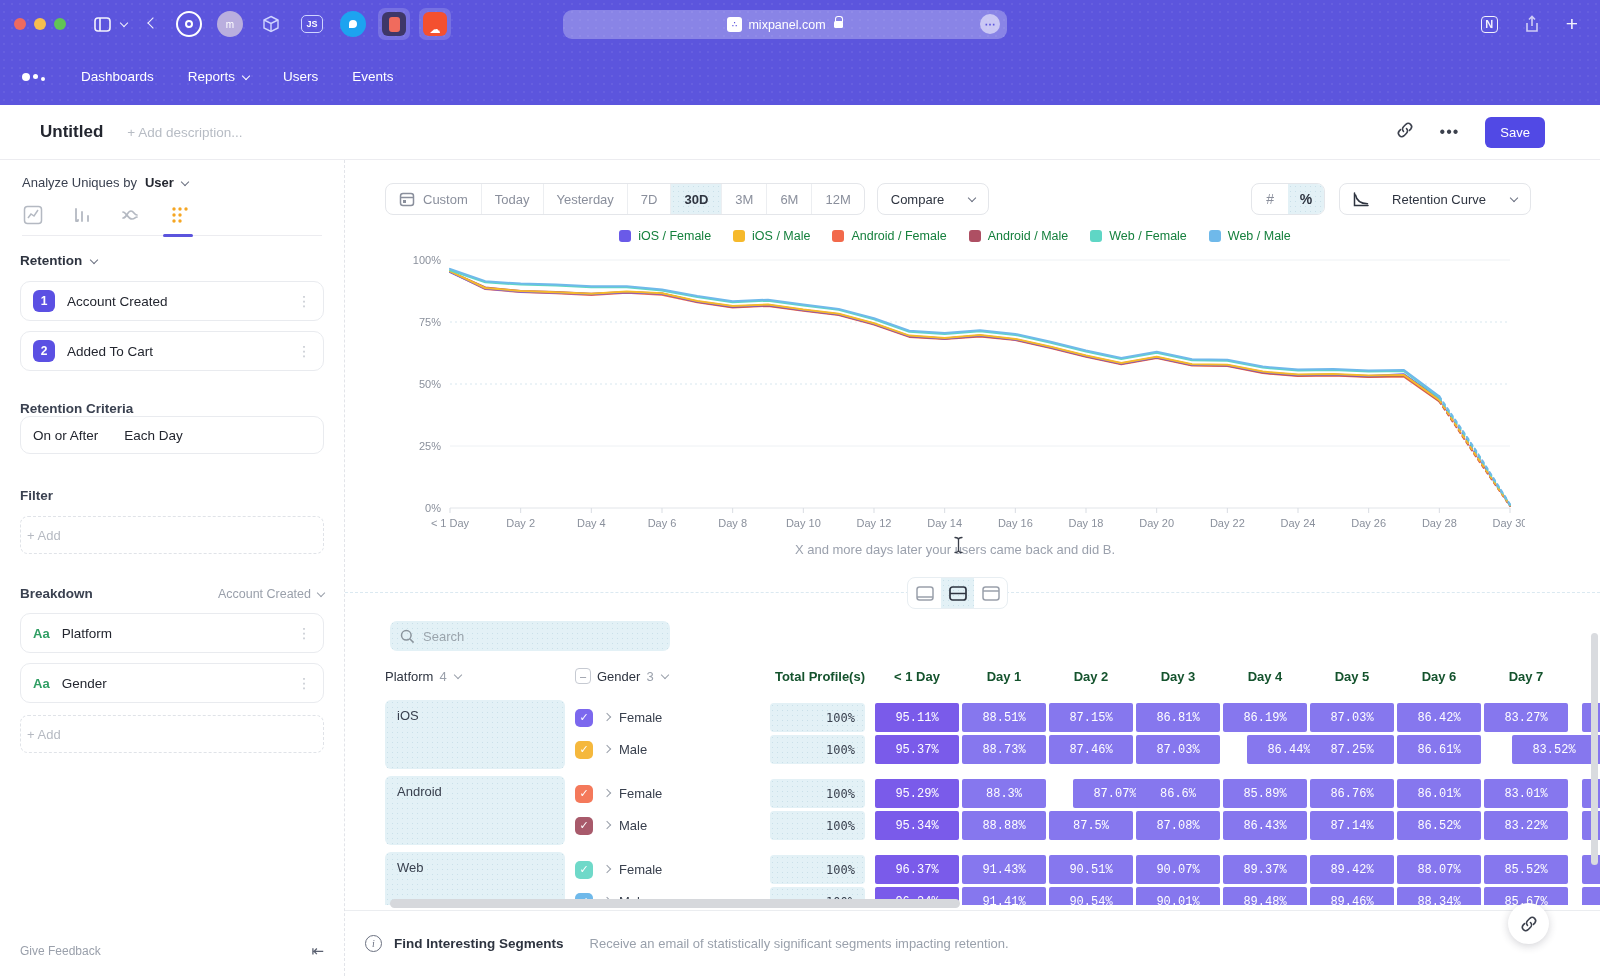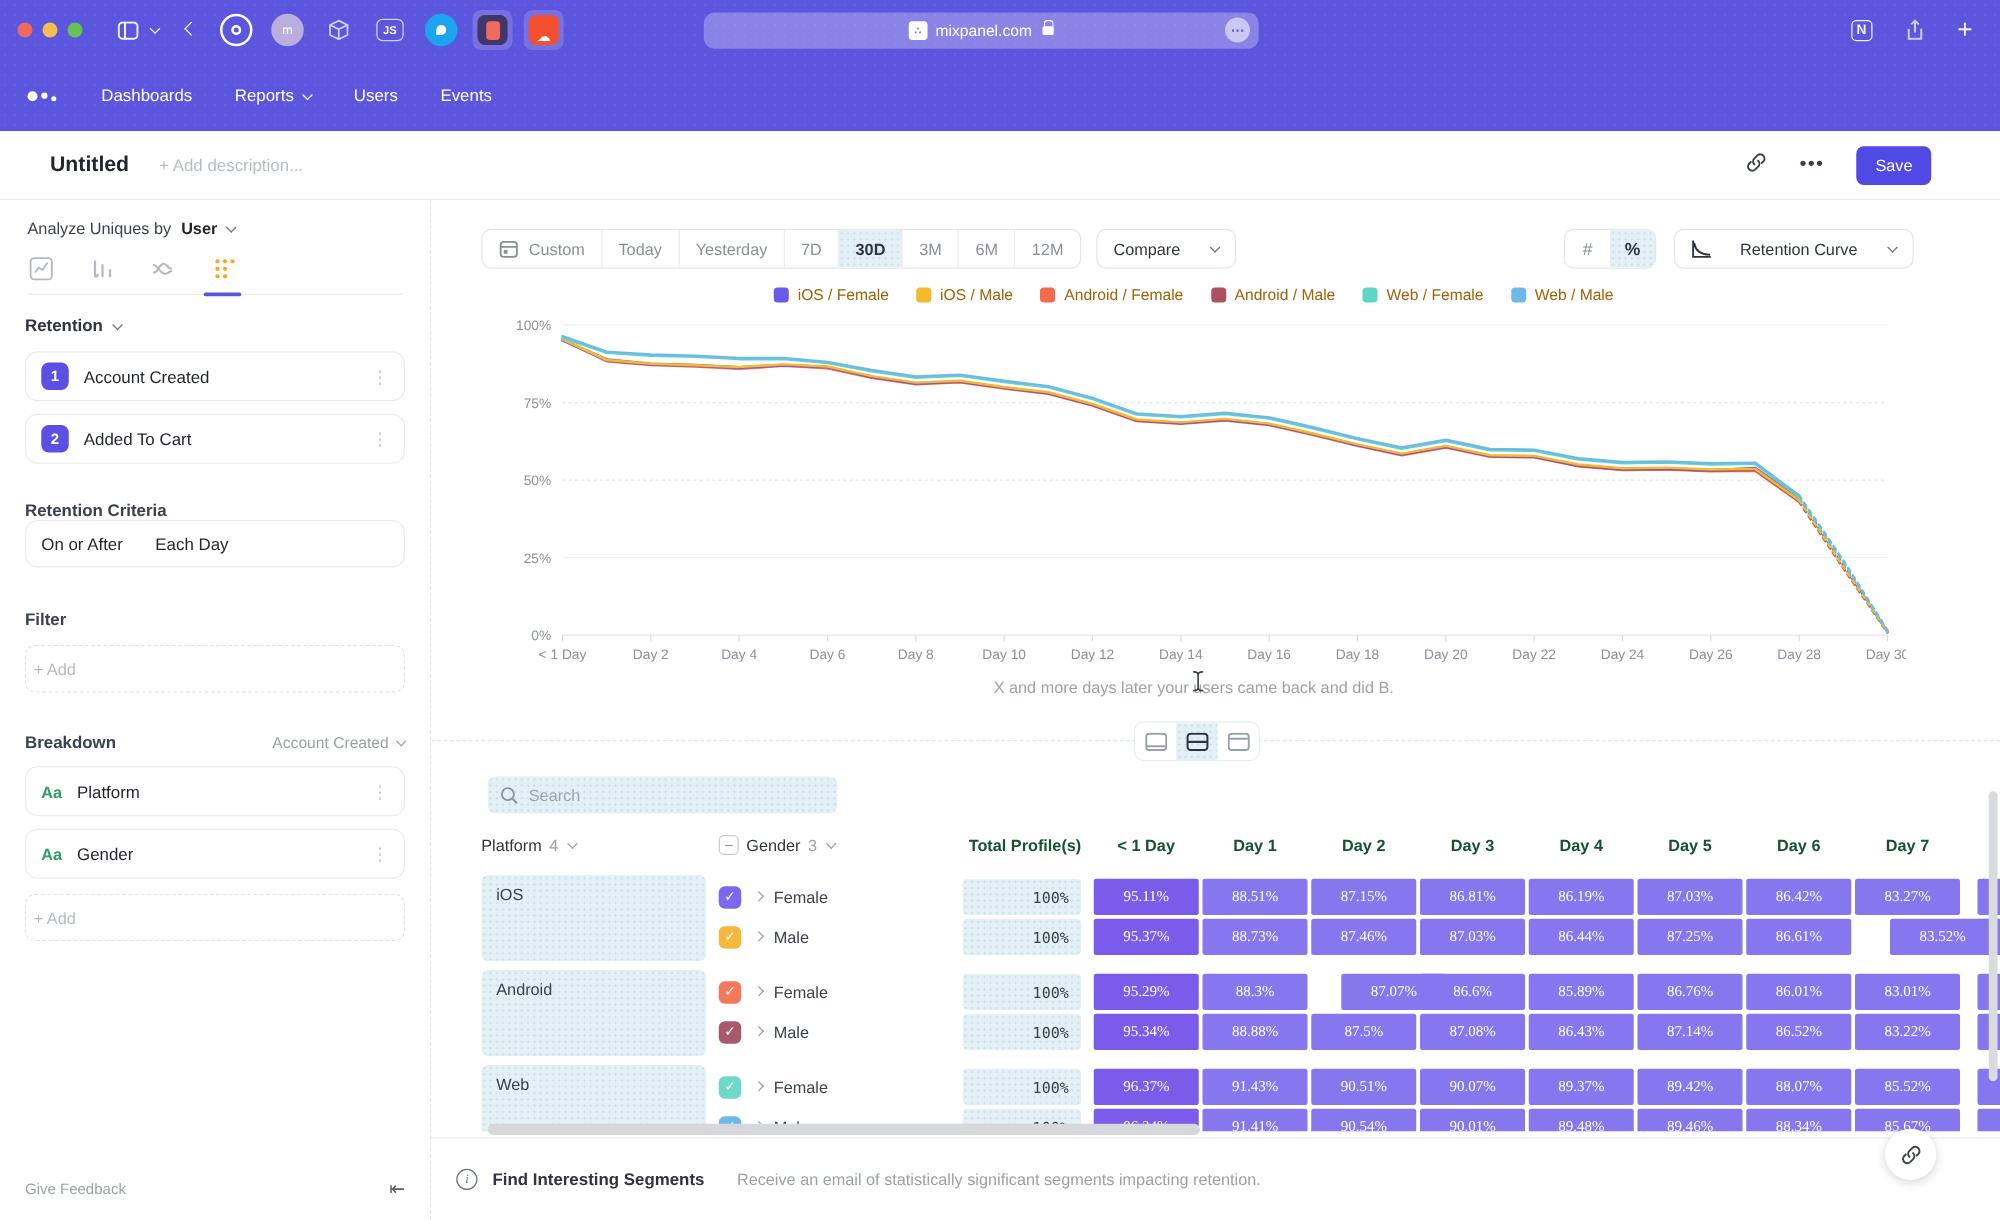--- a/index.html
+++ b/index.html
@@ -79,21 +79,21 @@
   .seg{display:flex;align-items:center;padding:0 13px;font-size:13px;color:#8a8f9c;border-right:1px solid #eceef1;white-space:nowrap;}
   .seg:last-child{border-right:none;}
   .seg.sel{color:#2e3440;font-weight:bold;}
   .btn{display:flex;align-items:center;gap:23px;height:32px;border:1px solid #e4e6ea;border-radius:8px;background:#fff;padding:0 13px;font-size:13px;color:#2e3440;white-space:nowrap;}
   .hatch{background-color:#E3F1F6;background-image:radial-gradient(rgba(110,165,190,0.22) 0.9px,transparent 1px);background-size:5px 5px;}
   .toggle{display:flex;height:32px;border:1px solid #e4e6ea;border-radius:8px;overflow:hidden;margin-left:auto;margin-right:14px;}
   .tg{width:36px;display:flex;align-items:center;justify-content:center;font-size:14px;color:#8a8f9c;}
   .tg.sel{color:#2e3440;font-weight:bold;}
 
   .legend{position:absolute;left:40px;top:69px;width:1140px;display:flex;justify-content:center;gap:22px;}
-  .lg-item{display:flex;align-items:center;gap:7px;font-size:12.5px;color:#a16207;white-space:nowrap;}
+  .lg-item{display:flex;align-items:center;gap:7px;font-size:12.5px;color:#15803d;white-space:nowrap;}
   .lg-sw{width:12px;height:12px;border-radius:3px;}
 
   #chart-svg{position:absolute;left:40px;top:85px;}
   .caption{position:absolute;left:40px;top:382px;width:1140px;text-align:center;font-size:13px;color:#9ba1ad;}
   .ibeam{position:absolute;left:608px;top:376px;}
 
   .split-divider{position:absolute;left:0;top:432px;width:1255px;border-top:1px dashed #dbe9f1;}
   .layout-toggle{position:absolute;left:562px;top:417px;display:flex;border:1px solid #e8eef2;border-radius:8px;background:#fff;overflow:hidden;}
   .lt{width:33px;height:30px;display:flex;align-items:center;justify-content:center;}
 
@@ -106,21 +106,21 @@
   .th-num{position:absolute;height:28px;display:flex;align-items:center;justify-content:flex-end;font-size:13px;font-weight:bold;color:#14532d;}
   .group{position:absolute;left:0;width:1255px;overflow:hidden;}
   .plat-bg{position:absolute;left:40px;top:0;width:180px;border-radius:6px;}
   .plat-label{position:absolute;left:52px;top:8px;font-size:13px;color:#39404e;}
   .gcell{position:absolute;left:230px;width:180px;height:29px;display:flex;align-items:center;gap:9px;}
   .cbox{width:18px;height:18px;border-radius:5px;display:flex;align-items:center;justify-content:center;color:#fff;font-size:11px;}
   .glabel{font-size:13px;color:#39404e;}
   .tcell{position:absolute;left:425px;width:95px;height:29px;border-radius:4px;display:flex;align-items:center;justify-content:flex-end;padding-right:10px;
     font-family:"DejaVu Sans Mono",monospace;font-size:12px;color:#39404e;}
   .vcell{position:absolute;height:29px;border-radius:2px;display:flex;align-items:center;justify-content:center;
-    font-family:Liberation Serif, serif;font-size:12px;color:#fff;}
+    font-family:Liberation Mono, monospace;font-size:12px;color:#fff;}
   .hscroll{position:absolute;left:45px;top:739px;width:570px;height:9px;border-radius:5px;background:#d6d8dc;}
   .vscroll{position:absolute;left:1246px;top:473px;width:7px;height:232px;border-radius:4px;background:#d9dbdf;}
 
   
   .mfooter{position:absolute;left:0;bottom:0;width:1255px;height:66px;border-top:1px solid #ebedf0;background:#fff;display:flex;align-items:center;}
   .info-circ{width:17px;height:17px;border-radius:50%;border:1.5px solid #6a7080;color:#6a7080;font-size:10px;display:flex;align-items:center;justify-content:center;font-style:italic;font-family:"Liberation Serif",serif;margin-left:20px;}
   .mf-title{font-size:13.5px;font-weight:bold;color:#2e3440;margin-left:12px;}
   .mf-sub{font-size:13px;color:#9aa1ac;margin-left:26px;}
   .float-link{position:absolute;left:1163px;top:743px;width:41px;height:41px;border-radius:50%;background:#fff;box-shadow:0 2px 8px rgba(40,40,60,0.2);display:flex;align-items:center;justify-content:center;}
 </style>
@@ -563,21 +563,21 @@
           <div class="gcell" style="top: 35px;">
             <div class="cbox" style="background: rgb(245, 184, 61);">✓</div>
             <span class="chv chv-r" style="color: rgb(154, 160, 171);"></span>
             <span class="glabel">Male</span>
           </div>
           <div class="tcell hatch" style="top: 35px;">100%</div>
           <div class="vcell" style="left: 530px; top: 35px; width: 84px; background: rgb(122, 91, 234);">95.37%</div>
           <div class="vcell" style="left: 617px; top: 35px; width: 84px; background: rgb(134, 119, 238);">88.73%</div>
           <div class="vcell" style="left: 704px; top: 35px; width: 84px; background: rgb(134, 119, 238);">87.46%</div>
           <div class="vcell" style="left: 791px; top: 35px; width: 84px; background: rgb(134, 119, 238);">87.03%</div>
-          <div class="vcell" style="left: 878px; top: 35px; width: 84px; background: rgb(134, 119, 238);">86.44%</div>
+          <div class="vcell" style="left: 902px; top: 35px; width: 84px; background: rgb(134, 119, 238);">86.44%</div>
           <div class="vcell" style="left: 965px; top: 35px; width: 84px; background: rgb(134, 119, 238);">87.25%</div>
           <div class="vcell" style="left: 1052px; top: 35px; width: 84px; background: rgb(134, 119, 238);">86.61%</div>
           <div class="vcell" style="left: 1167px; top: 35px; width: 84px; background: rgb(134, 119, 238);">83.52%</div>
           <div class="vcell" style="left: 1237px; top: 35px; width: 40px; background: rgb(134, 119, 238);"></div>
         </div>
         <div class="group" style="top: 616px; height: 69px;">
           <div class="plat-bg hatch" style="height: 69px;"></div>
           <div class="plat-label">Android</div>
           <div class="gcell" style="top: 3px;">
             <div class="cbox" style="background: rgb(244, 121, 91);">✓</div>

